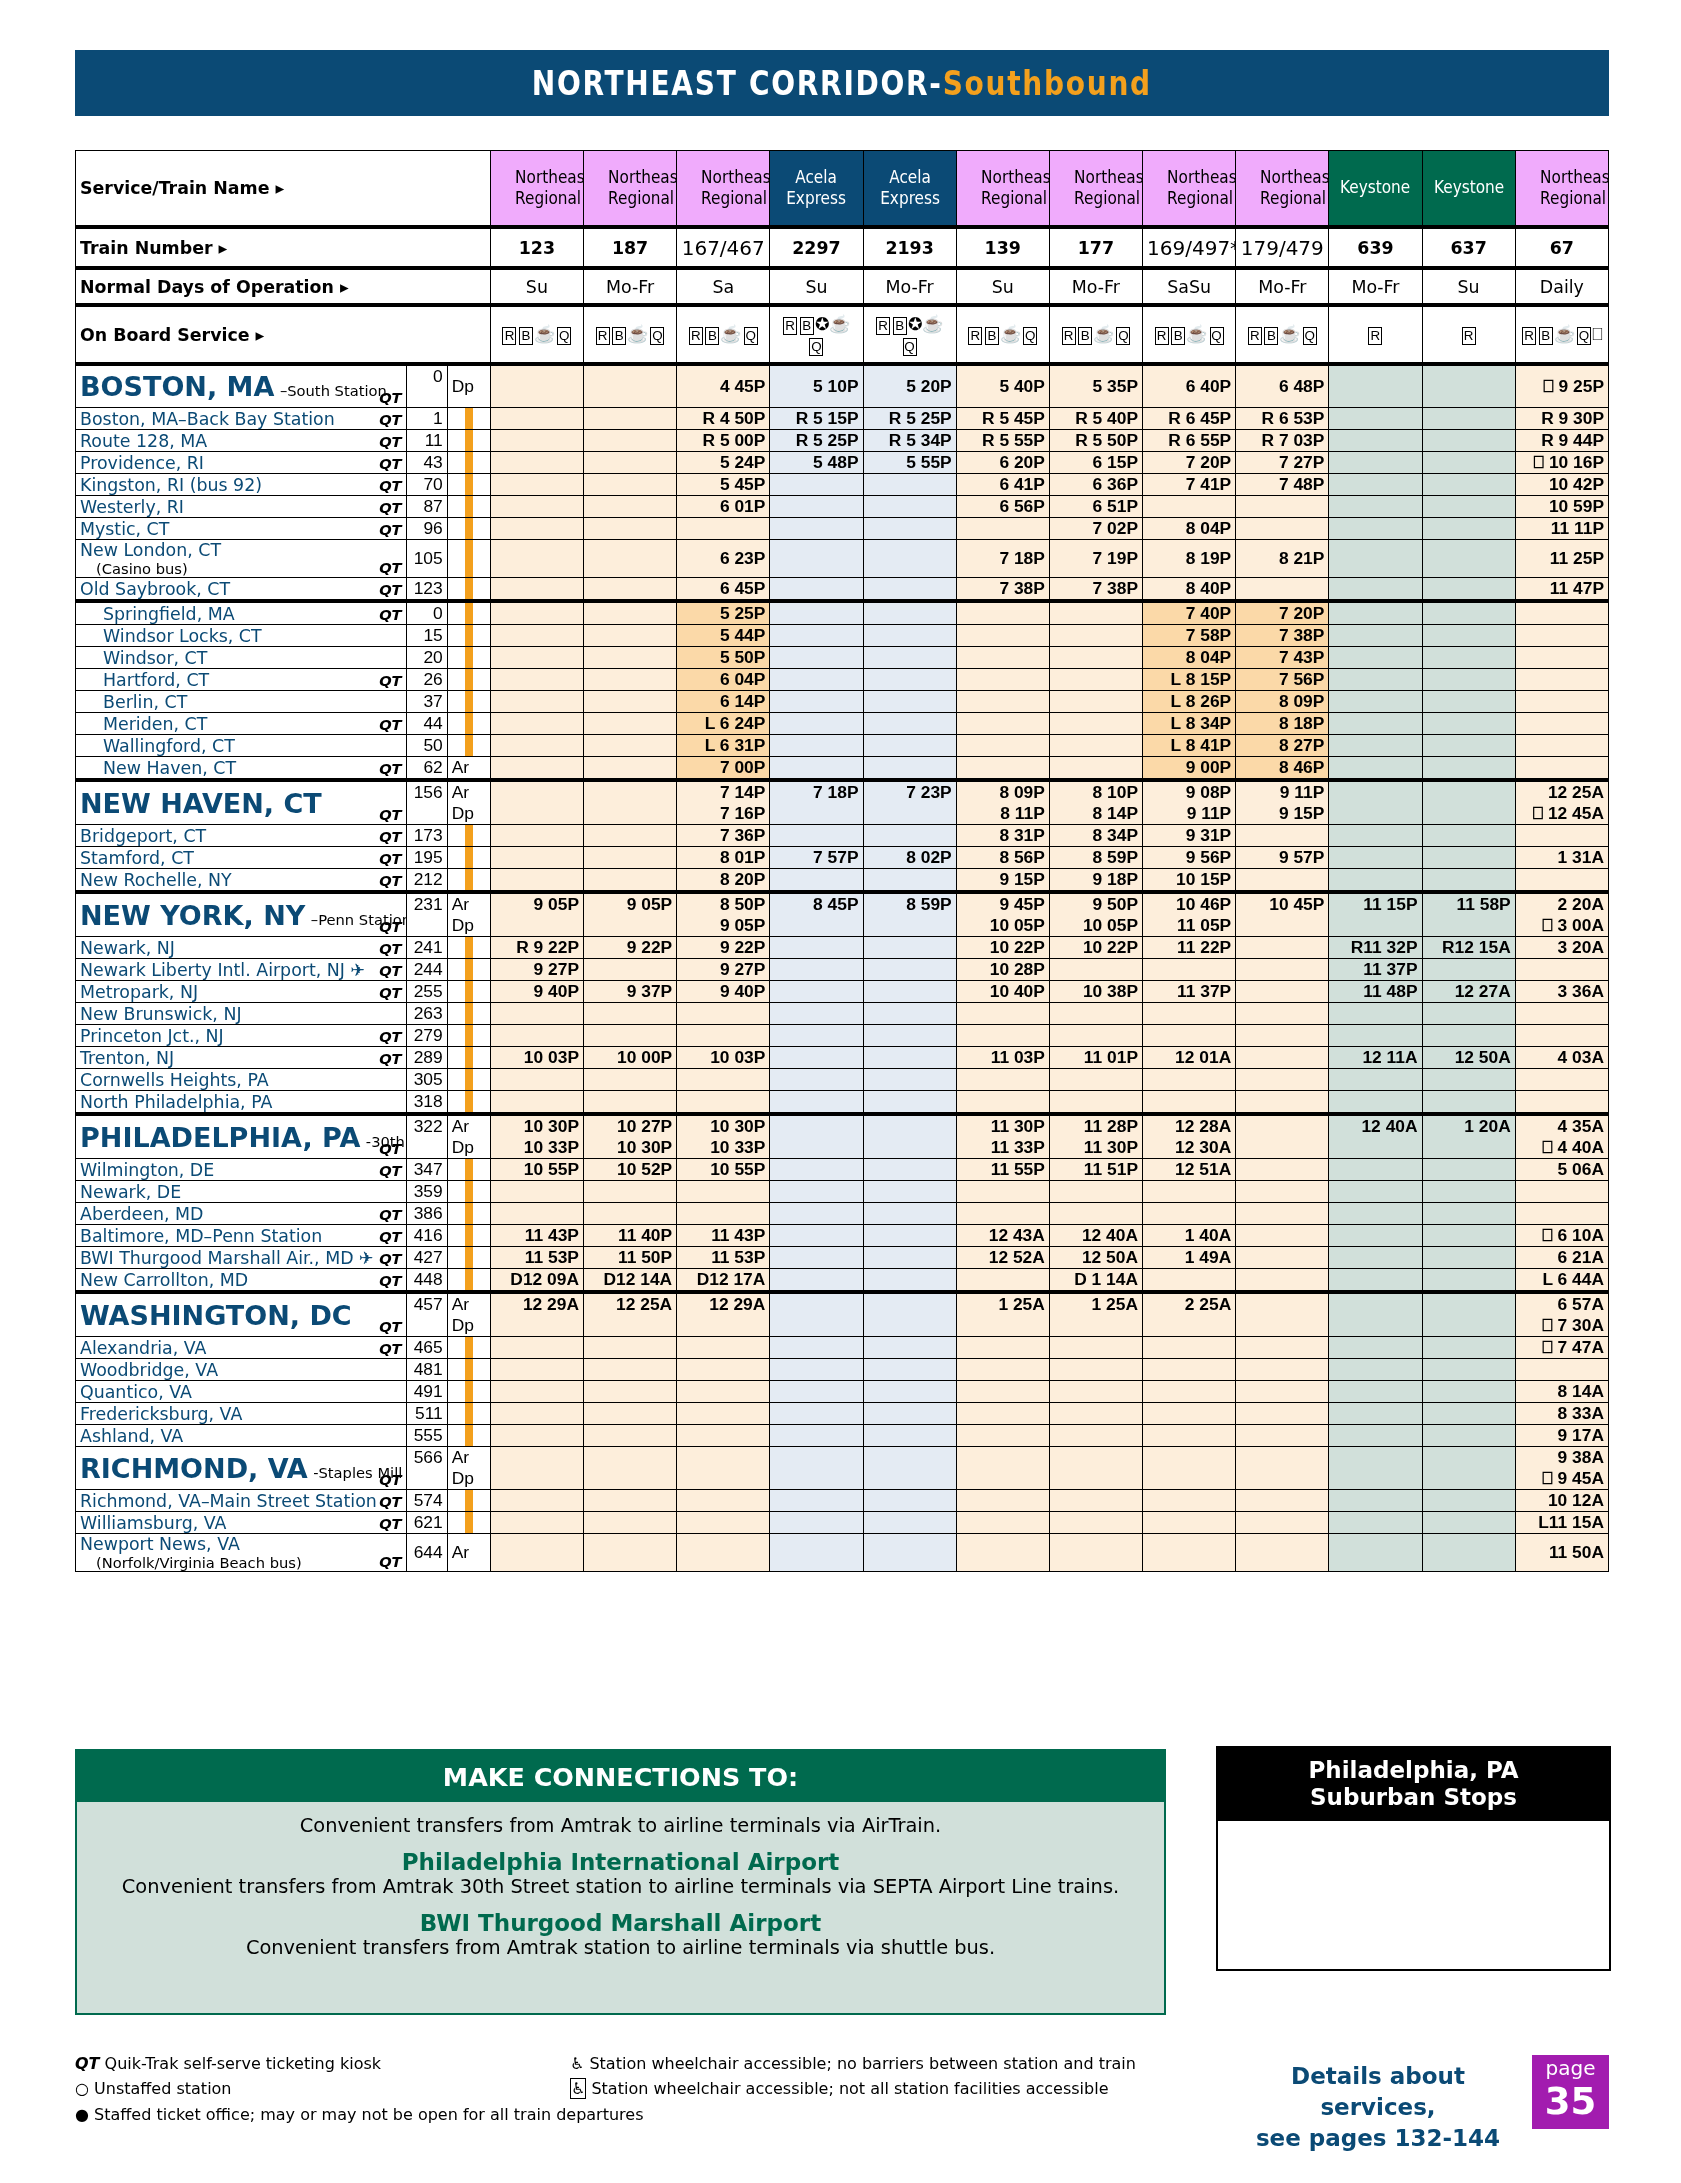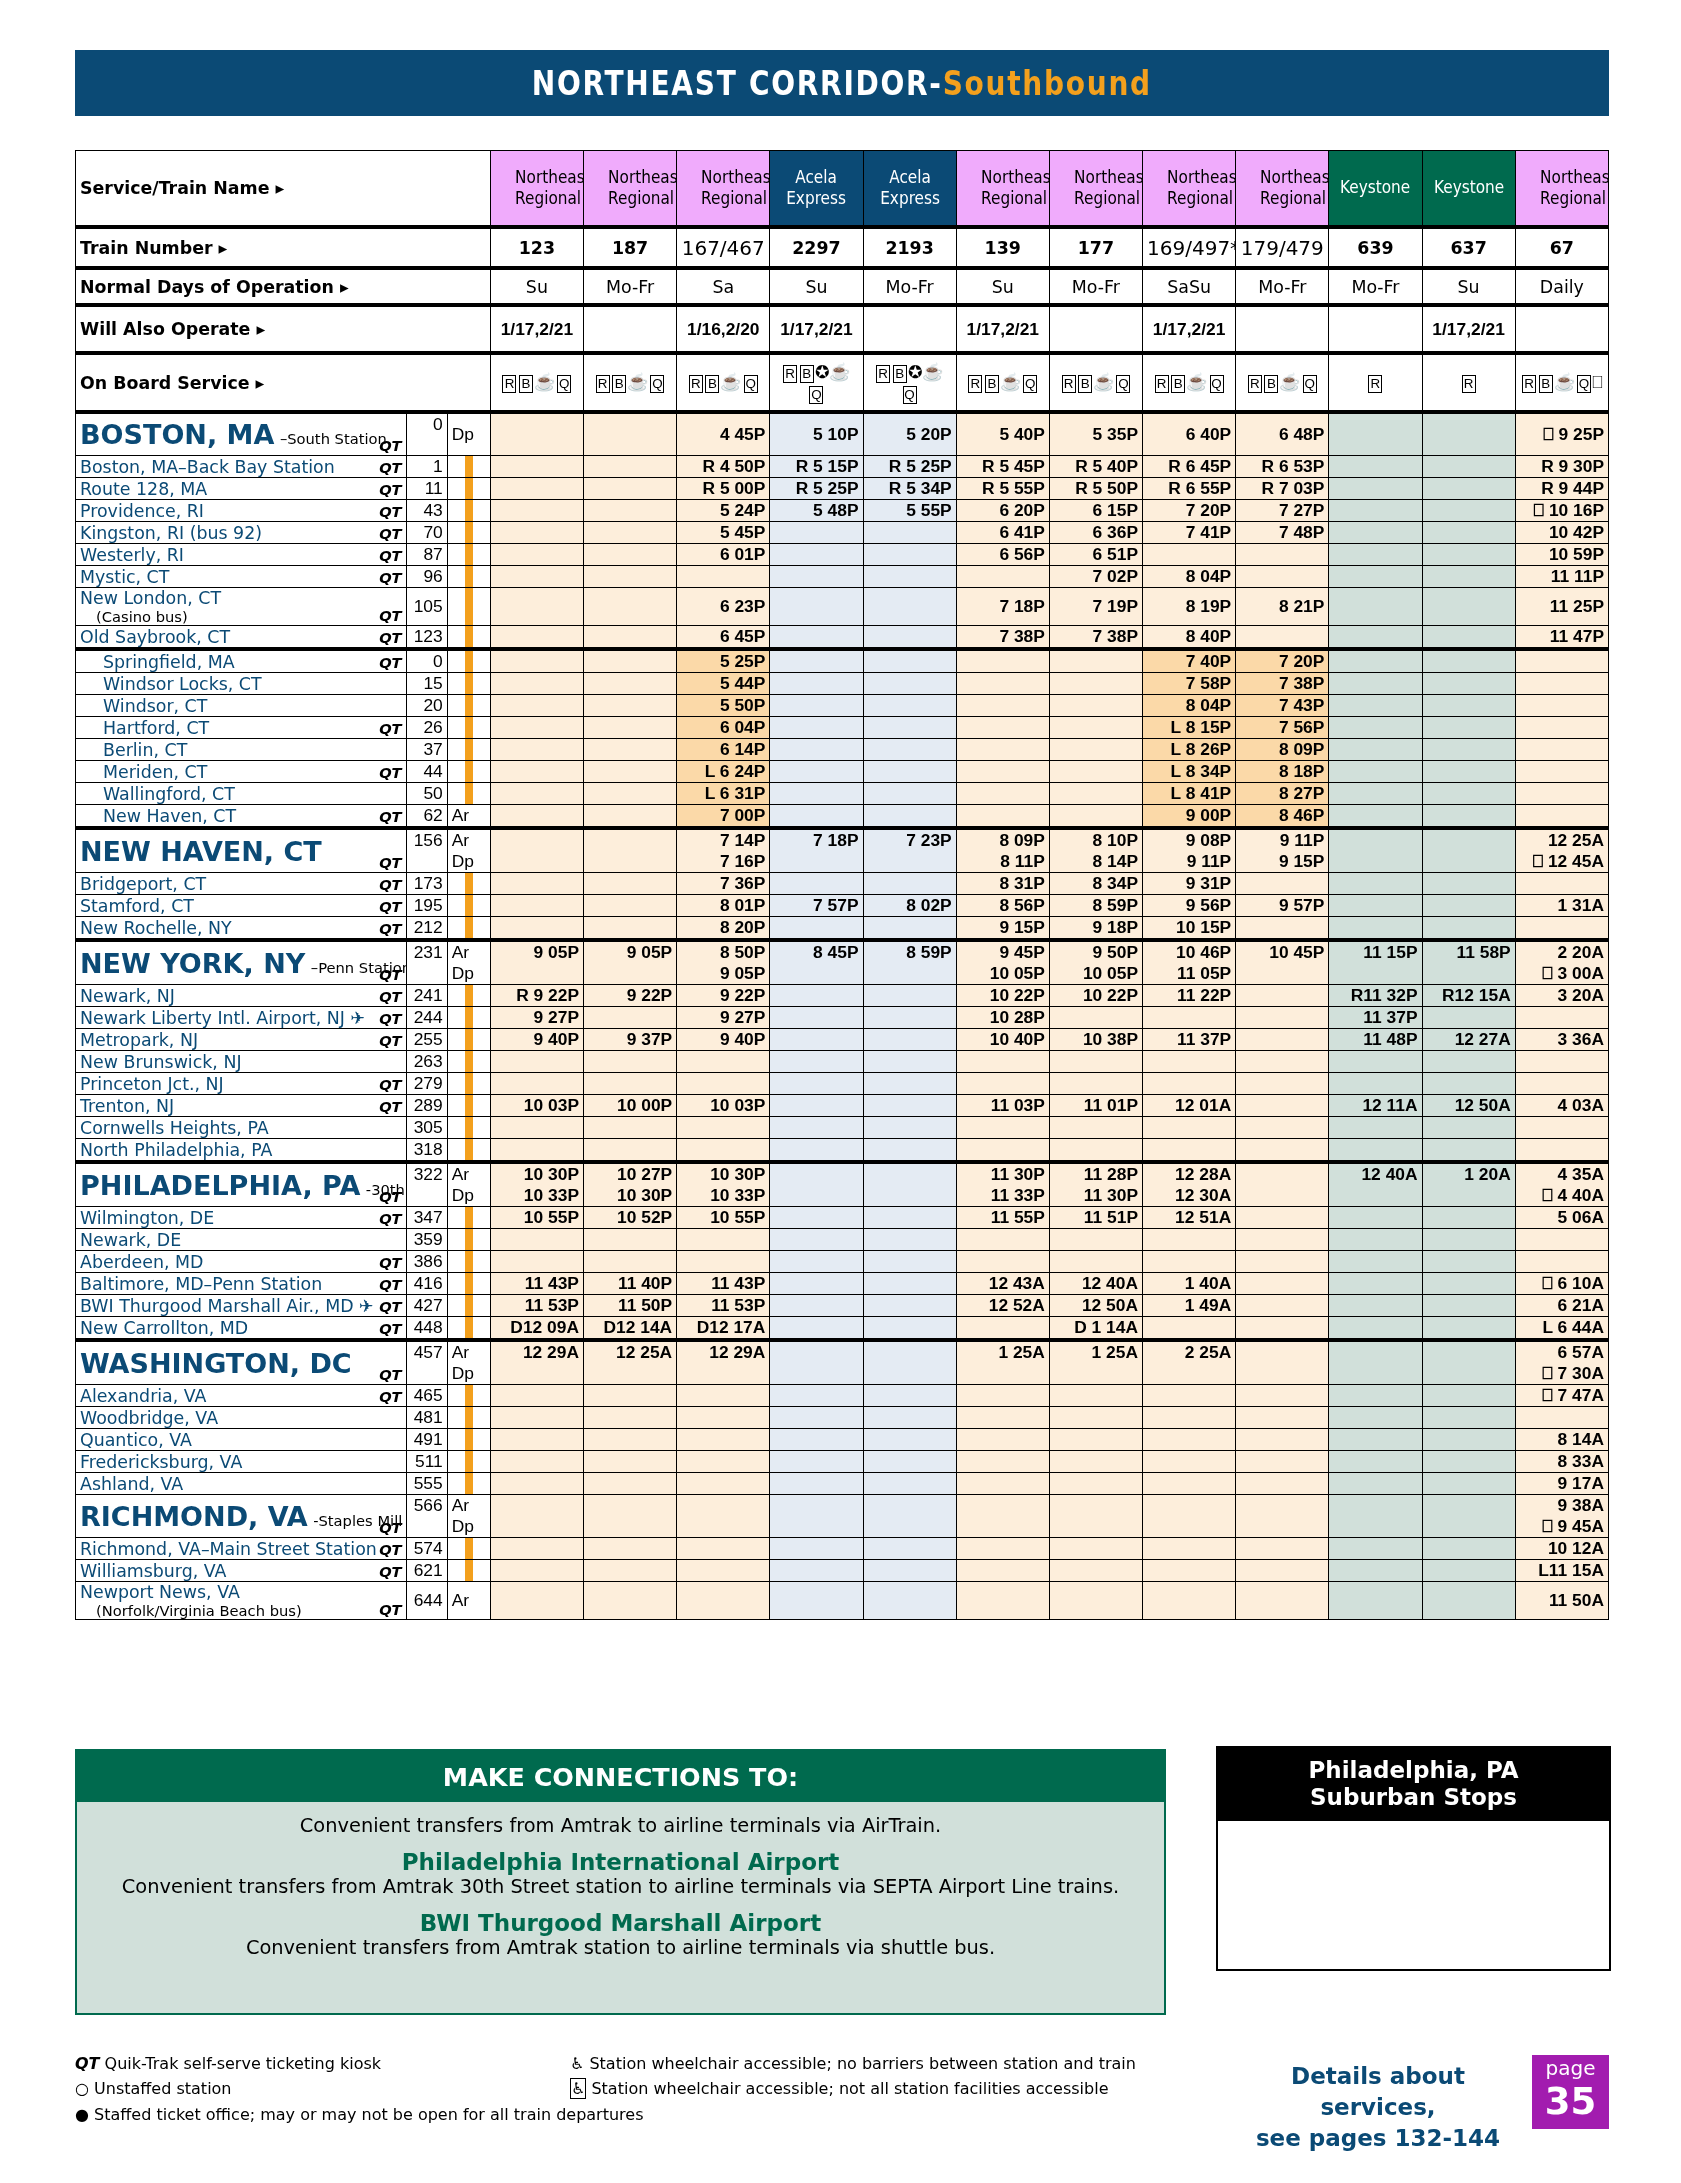--- a/index.html
+++ b/index.html
@@ -178,35 +178,20 @@
         <td class="days">Mo-Fr</td>
         <td class="days">Su</td>
         <td class="days">Mo-Fr</td>
         <td class="days">SaSu</td>
         <td class="days">Mo-Fr</td>
         <td class="days">Mo-Fr</td>
         <td class="days">Su</td>
         <td class="days">Daily</td>
       </tr>
       <tr class="thick">
-        <td colspan="3" class="hdr-label" style="height: 44px;">Will Also Operate ▸</td>
-        <td class="dates">1/17,2/21</td>
-        <td class="dates"></td>
-        <td class="dates">1/16,2/20</td>
-        <td class="dates">1/17,2/21</td>
-        <td class="dates"></td>
-        <td class="dates">1/17,2/21</td>
-        <td class="dates"></td>
-        <td class="dates">1/17,2/21</td>
-        <td class="dates"></td>
-        <td class="dates"></td>
-        <td class="dates">1/17,2/21</td>
-        <td class="dates"></td>
-      </tr>
-      <tr class="thick">
         <td colspan="3" class="hdr-label" style="height: 55px;">On Board Service ▸</td>
         <td class="obs" style="white-space: normal;"><span class="box">R</span><span class="box">B</span><span class="">☕</span><span class="box">Q</span></td>
         <td class="obs" style="white-space: normal;"><span class="box">R</span><span class="box">B</span><span class="">☕</span><span class="box">Q</span></td>
         <td class="obs" style="white-space: normal;"><span class="box">R</span><span class="box">B</span><span class="">☕</span><span class="box">Q</span></td>
         <td class="obs" style="white-space: normal;"><span class="box">R</span><span class="box">B</span><span class="">✪</span><span class="">☕</span><span class="box">Q</span></td>
         <td class="obs" style="white-space: normal;"><span class="box">R</span><span class="box">B</span><span class="">✪</span><span class="">☕</span><span class="box">Q</span></td>
         <td class="obs" style="white-space: normal;"><span class="box">R</span><span class="box">B</span><span class="">☕</span><span class="box">Q</span></td>
         <td class="obs" style="white-space: normal;"><span class="box">R</span><span class="box">B</span><span class="">☕</span><span class="box">Q</span></td>
         <td class="obs" style="white-space: normal;"><span class="box">R</span><span class="box">B</span><span class="">☕</span><span class="box">Q</span></td>
         <td class="obs" style="white-space: normal;"><span class="box">R</span><span class="box">B</span><span class="">☕</span><span class="box">Q</span></td>

